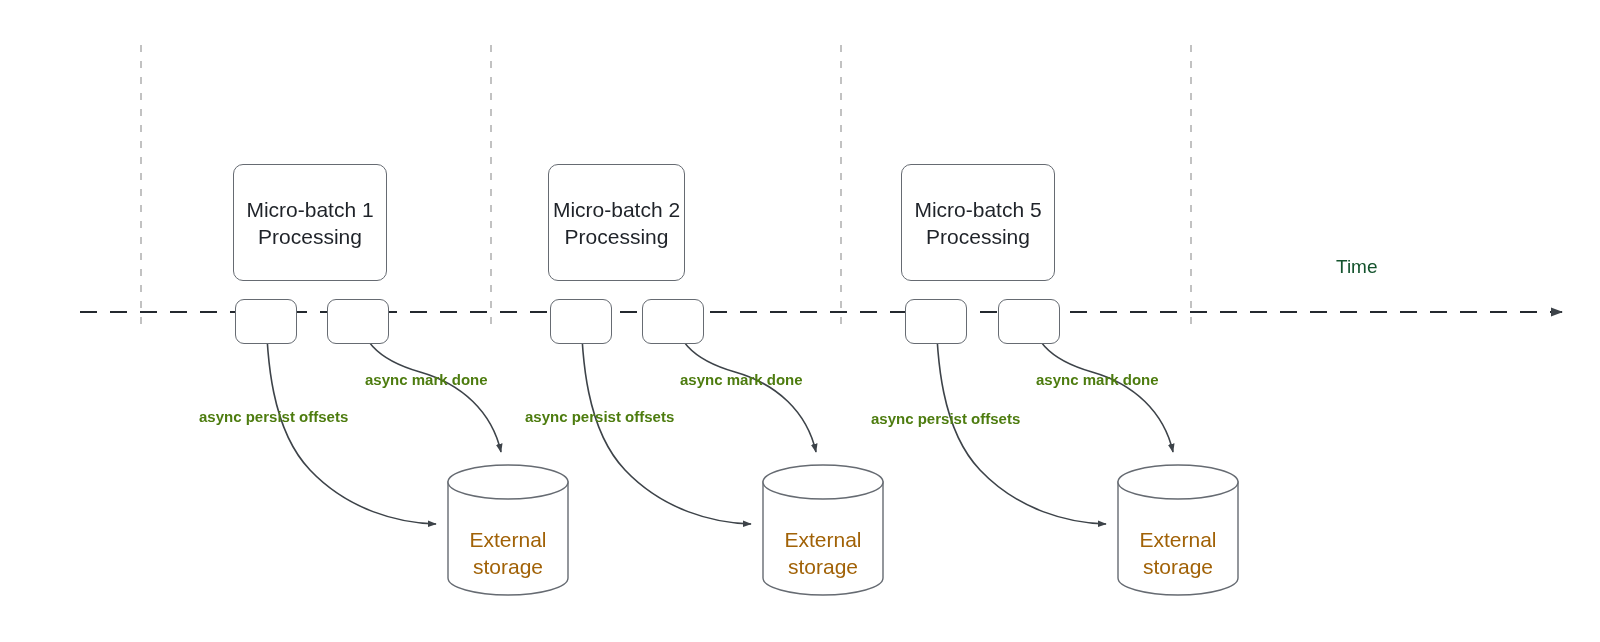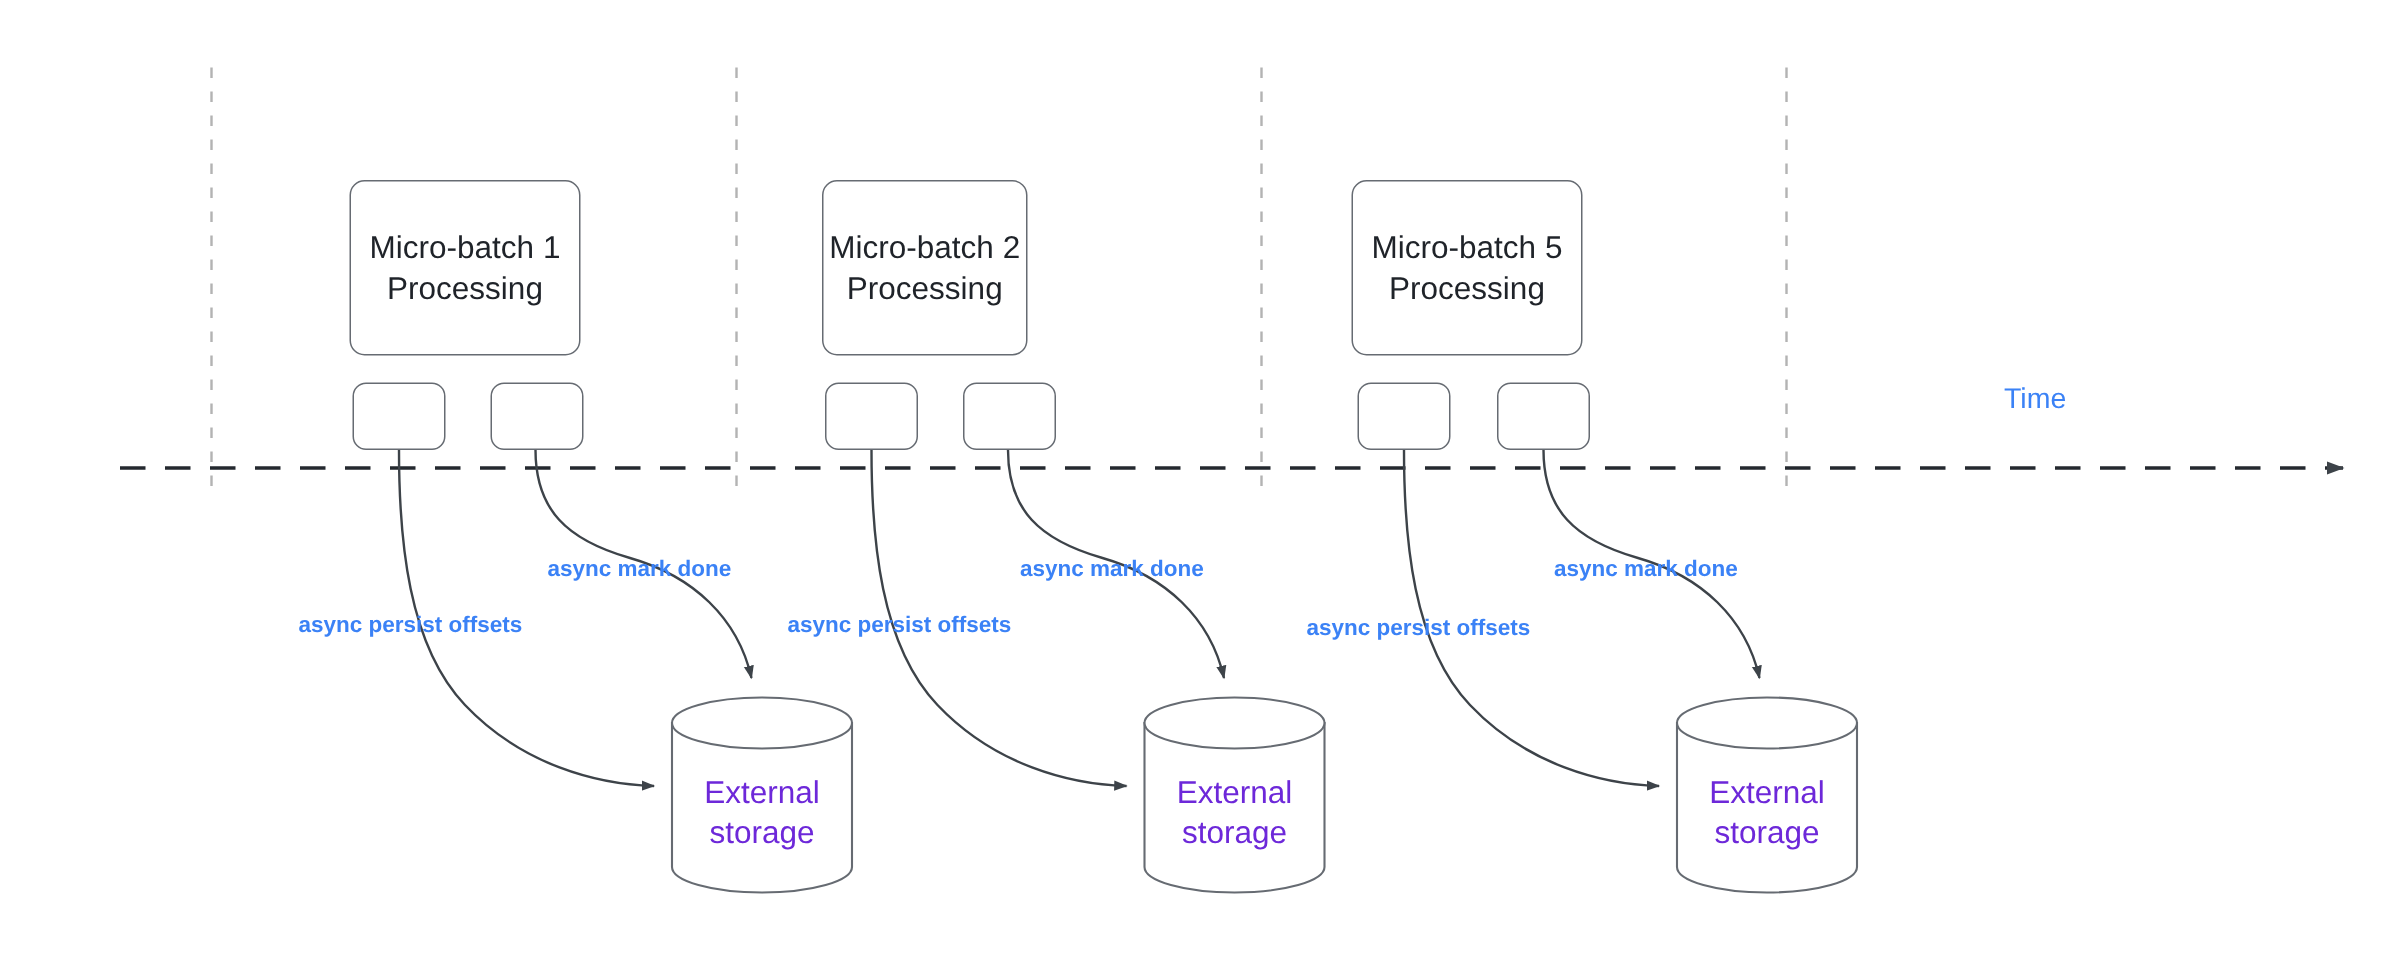--- a/index.html
+++ b/index.html
@@ -33,54 +33,55 @@
     background: #ffffff;
     display: flex;
     align-items: center;
     justify-content: center;
     flex-direction: column;
     color: #1f2329;
     font-size: 21px;
     line-height: 27px;
     text-align: center;
     white-space: pre;
+    margin-top: 44px;
   }
   .node-box.small {
     border-radius: 9px;
   }
   
   .cyl {
     position: absolute;
     width: 120px;
     height: 124px;
   }
   .cyl-label {
     position: absolute;
     left: 0;
     right: 0;
-    top: 50px;
+    top: 61px;
     text-align: center;
-    color: #6d28d9;
+    color: #a16207;
     font-size: 21px;
     line-height: 27px;
     white-space: pre;
     pointer-events: none;
   }
   
   .edge-label {
     position: absolute;
-    color: #3b82f6;
+    color: #4d7c0f;
     font-size: 15px;
     font-weight: bold;
     white-space: nowrap;
     line-height: 18px;
   }
   .axis-label {
     position: absolute;
-    color: #3b82f6;
+    color: #14532d;
     font-size: 19px;
     white-space: nowrap;
     line-height: 23px;
     text-align: right;
   }
 </style>
 </head>
 <body>
 
 <div id="canvas">

